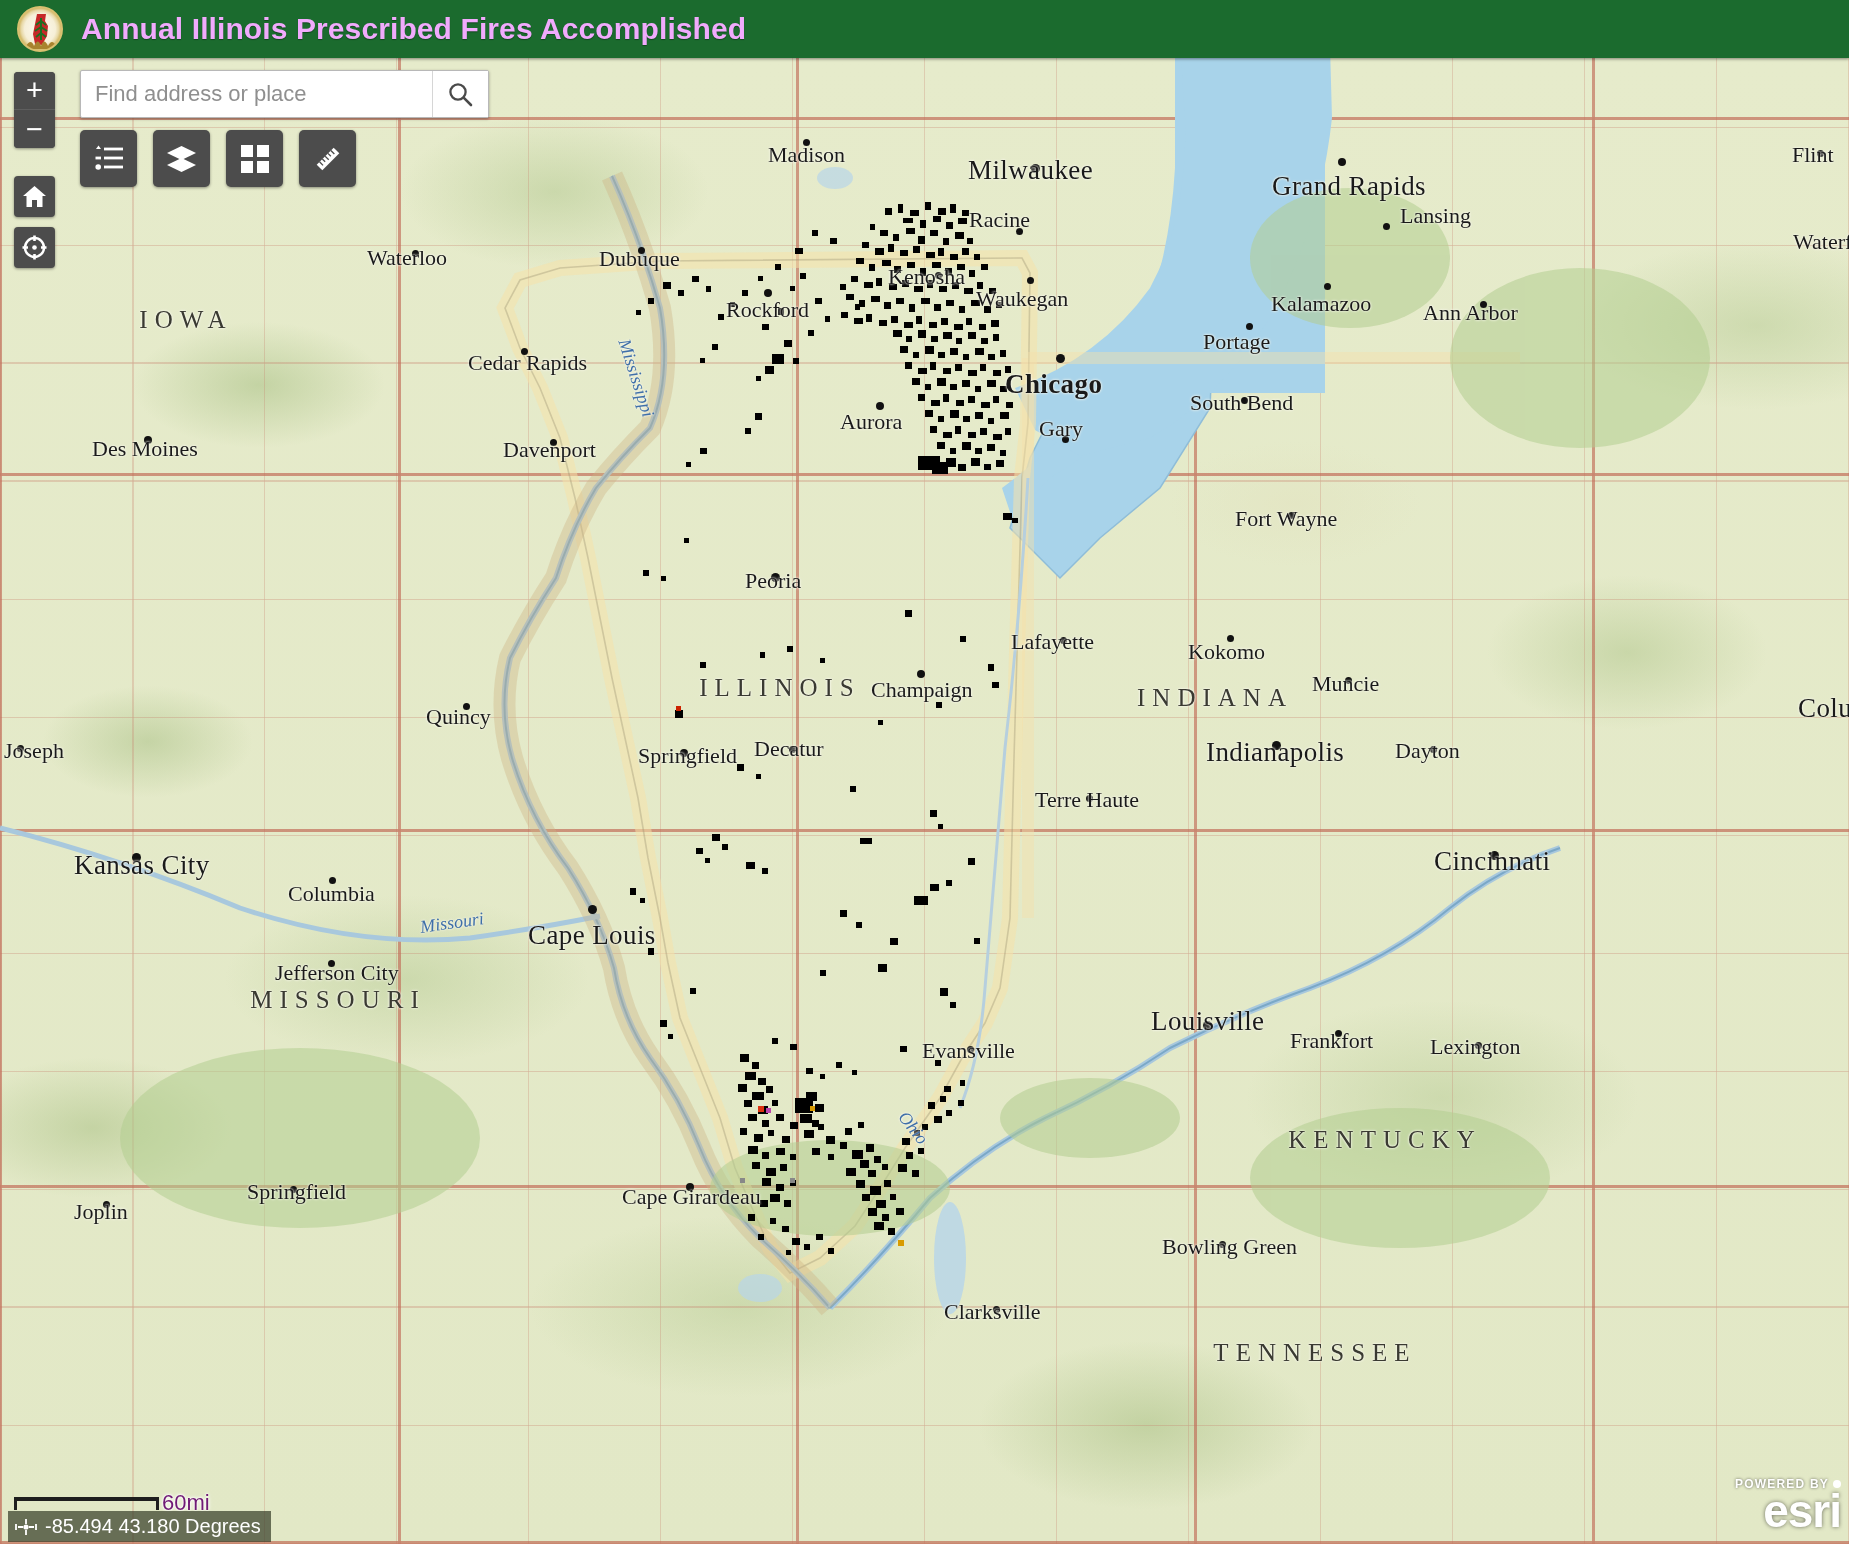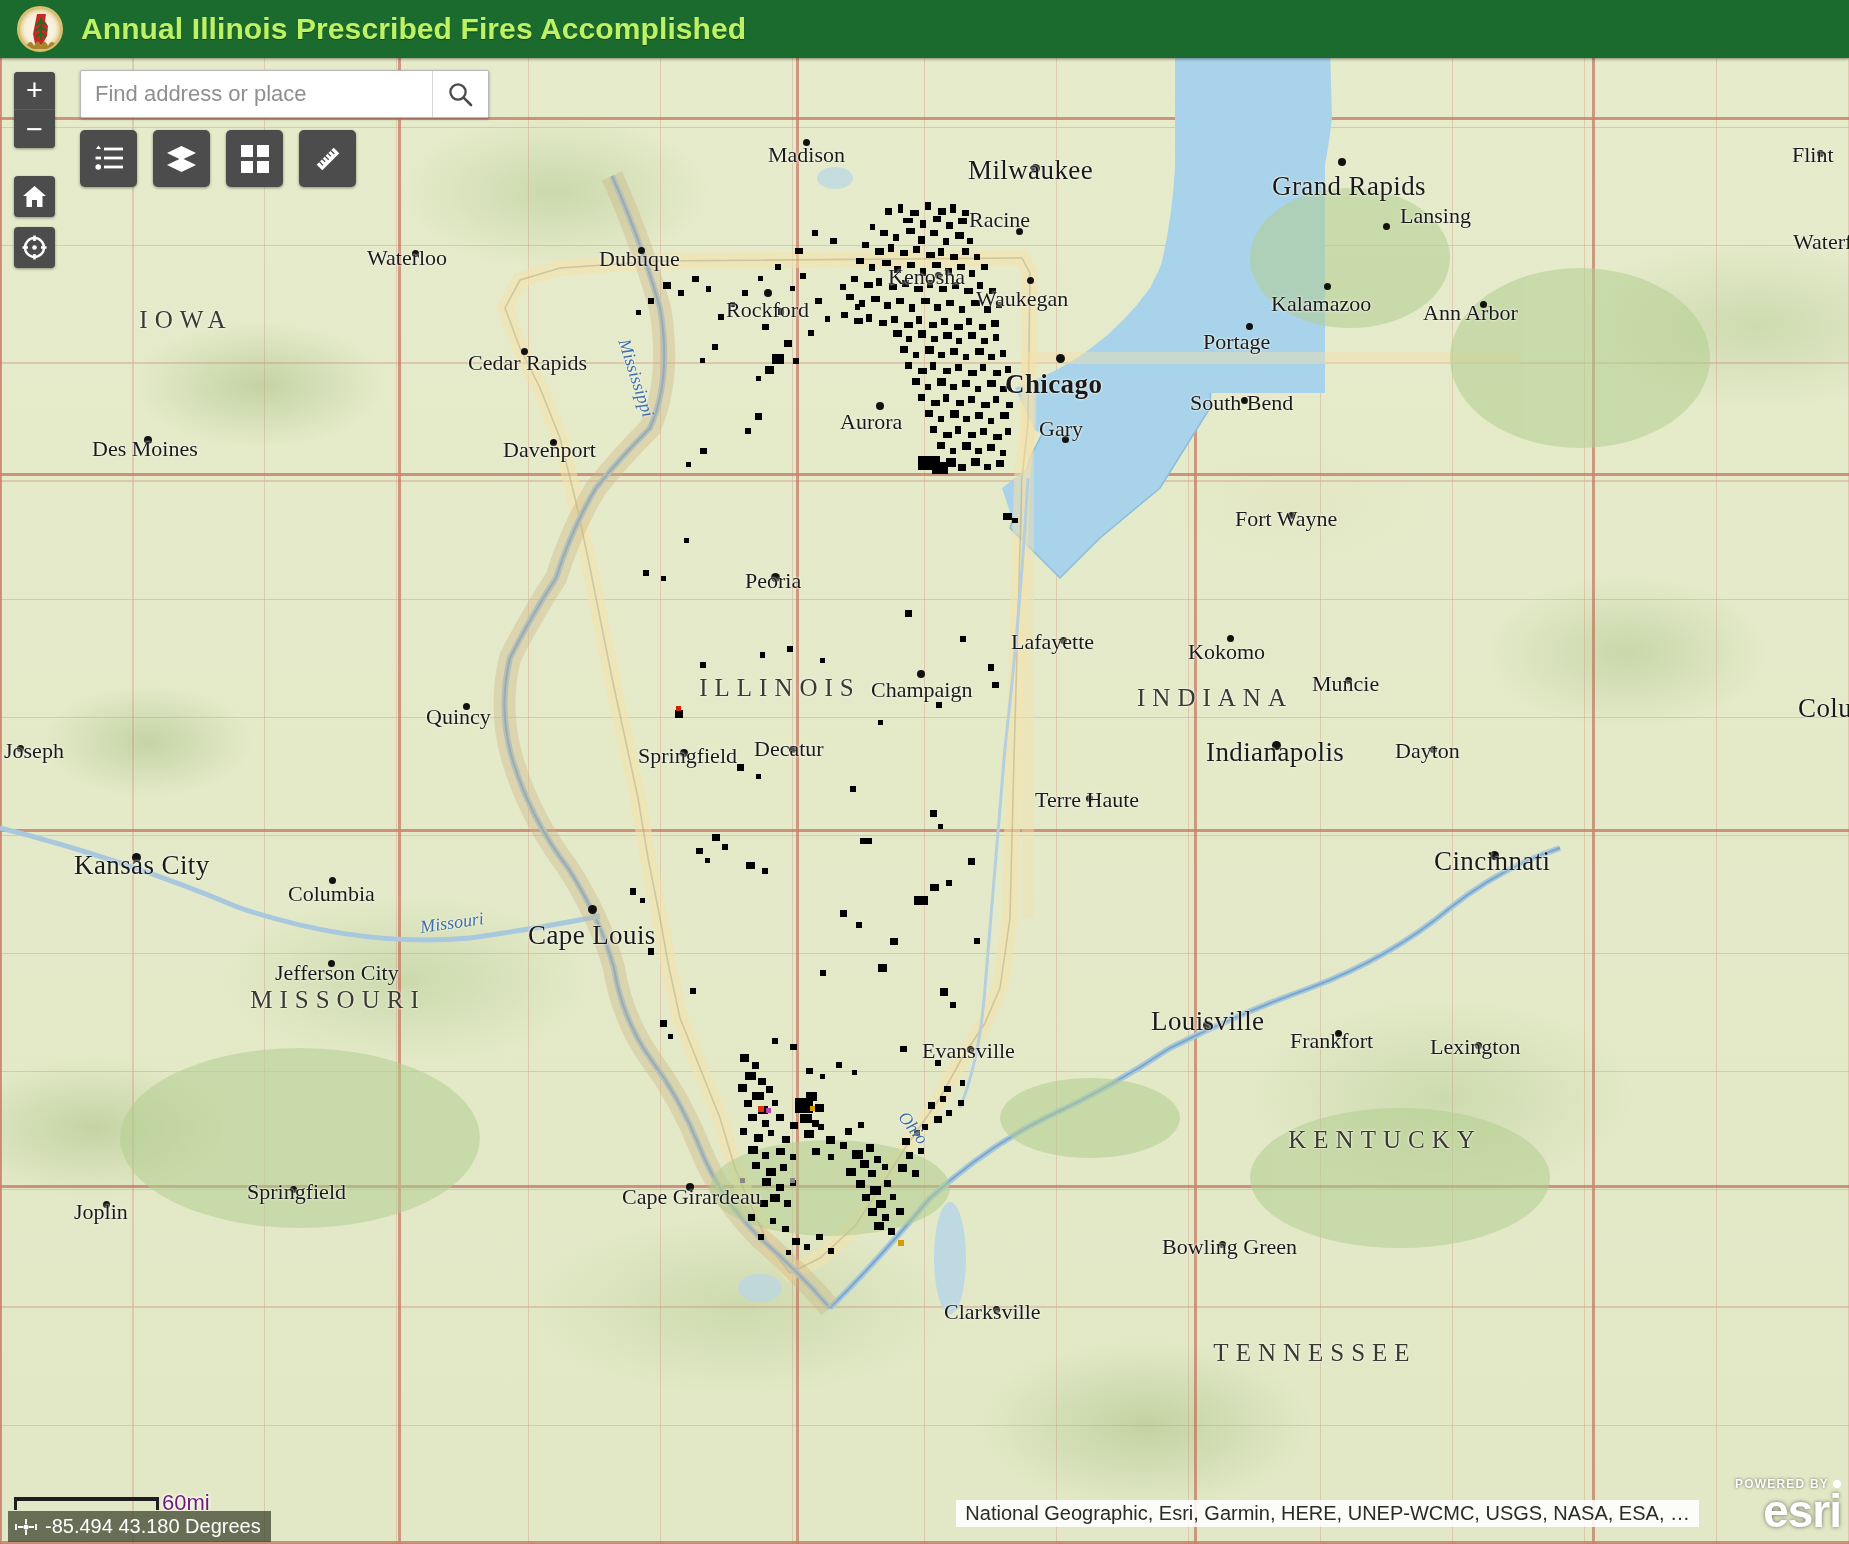--- a/index.html
+++ b/index.html
@@ -23,21 +23,21 @@
     width: 46px; height: 46px; margin-left: 17px;
     border-radius: 50%;
     background: radial-gradient(circle at 50% 50%, #fdfaf0 0%, #f6efd8 52%, #e8d9a8 63%, #c9a84a 75%, #8e6c22 88%, #6b4f16 100%);
     border: 2px solid #d8c070;
     position: relative; overflow: hidden; flex: none;
   }
   #header-logo .seal-inner {
     position:absolute; left:5px; top:4px; width:34px; height:37px;
   }
   #header-title {
-    color: #bef264;
+    color: #f0abfc;
     font-size: 30px;
     font-weight: bold;
     letter-spacing: .1px;
     margin-left: 18px;
     white-space: nowrap;
     text-shadow: 0 1px 1px rgba(0,0,0,.35);
   }
 
   
   #map-canvas {
@@ -828,21 +828,20 @@
 
   <div id="coord-widget">
     <svg id="coord-icon" viewBox="0 0 24 24">
       <path d="M12 4 L12 9 M12 15 L12 20 M4 12 L9 12 M15 12 L20 12" stroke="#fff" stroke-width="1.8"></path>
       <circle cx="12" cy="12" r="2.6" fill="#fff"></circle>
       <path d="M2 9 L2 15 M22 9 L22 15" stroke="#fff" stroke-width="1.8"></path>
     </svg>
     <div id="coord-text">-85.494 43.180 Degrees</div>
   </div>
 
-  <div id="attribution">National Geographic, Esri, Garmin, HERE, UNEP-WCMC, USGS, NASA, ESA, …</div>
 
   <div id="esri-logo">
     <div id="esri-powered">
       <span>POWERED BY</span>
       <span class="dot"></span>
     </div>
     <div id="esri-word">esri</div>
   </div>
 
 </div>

